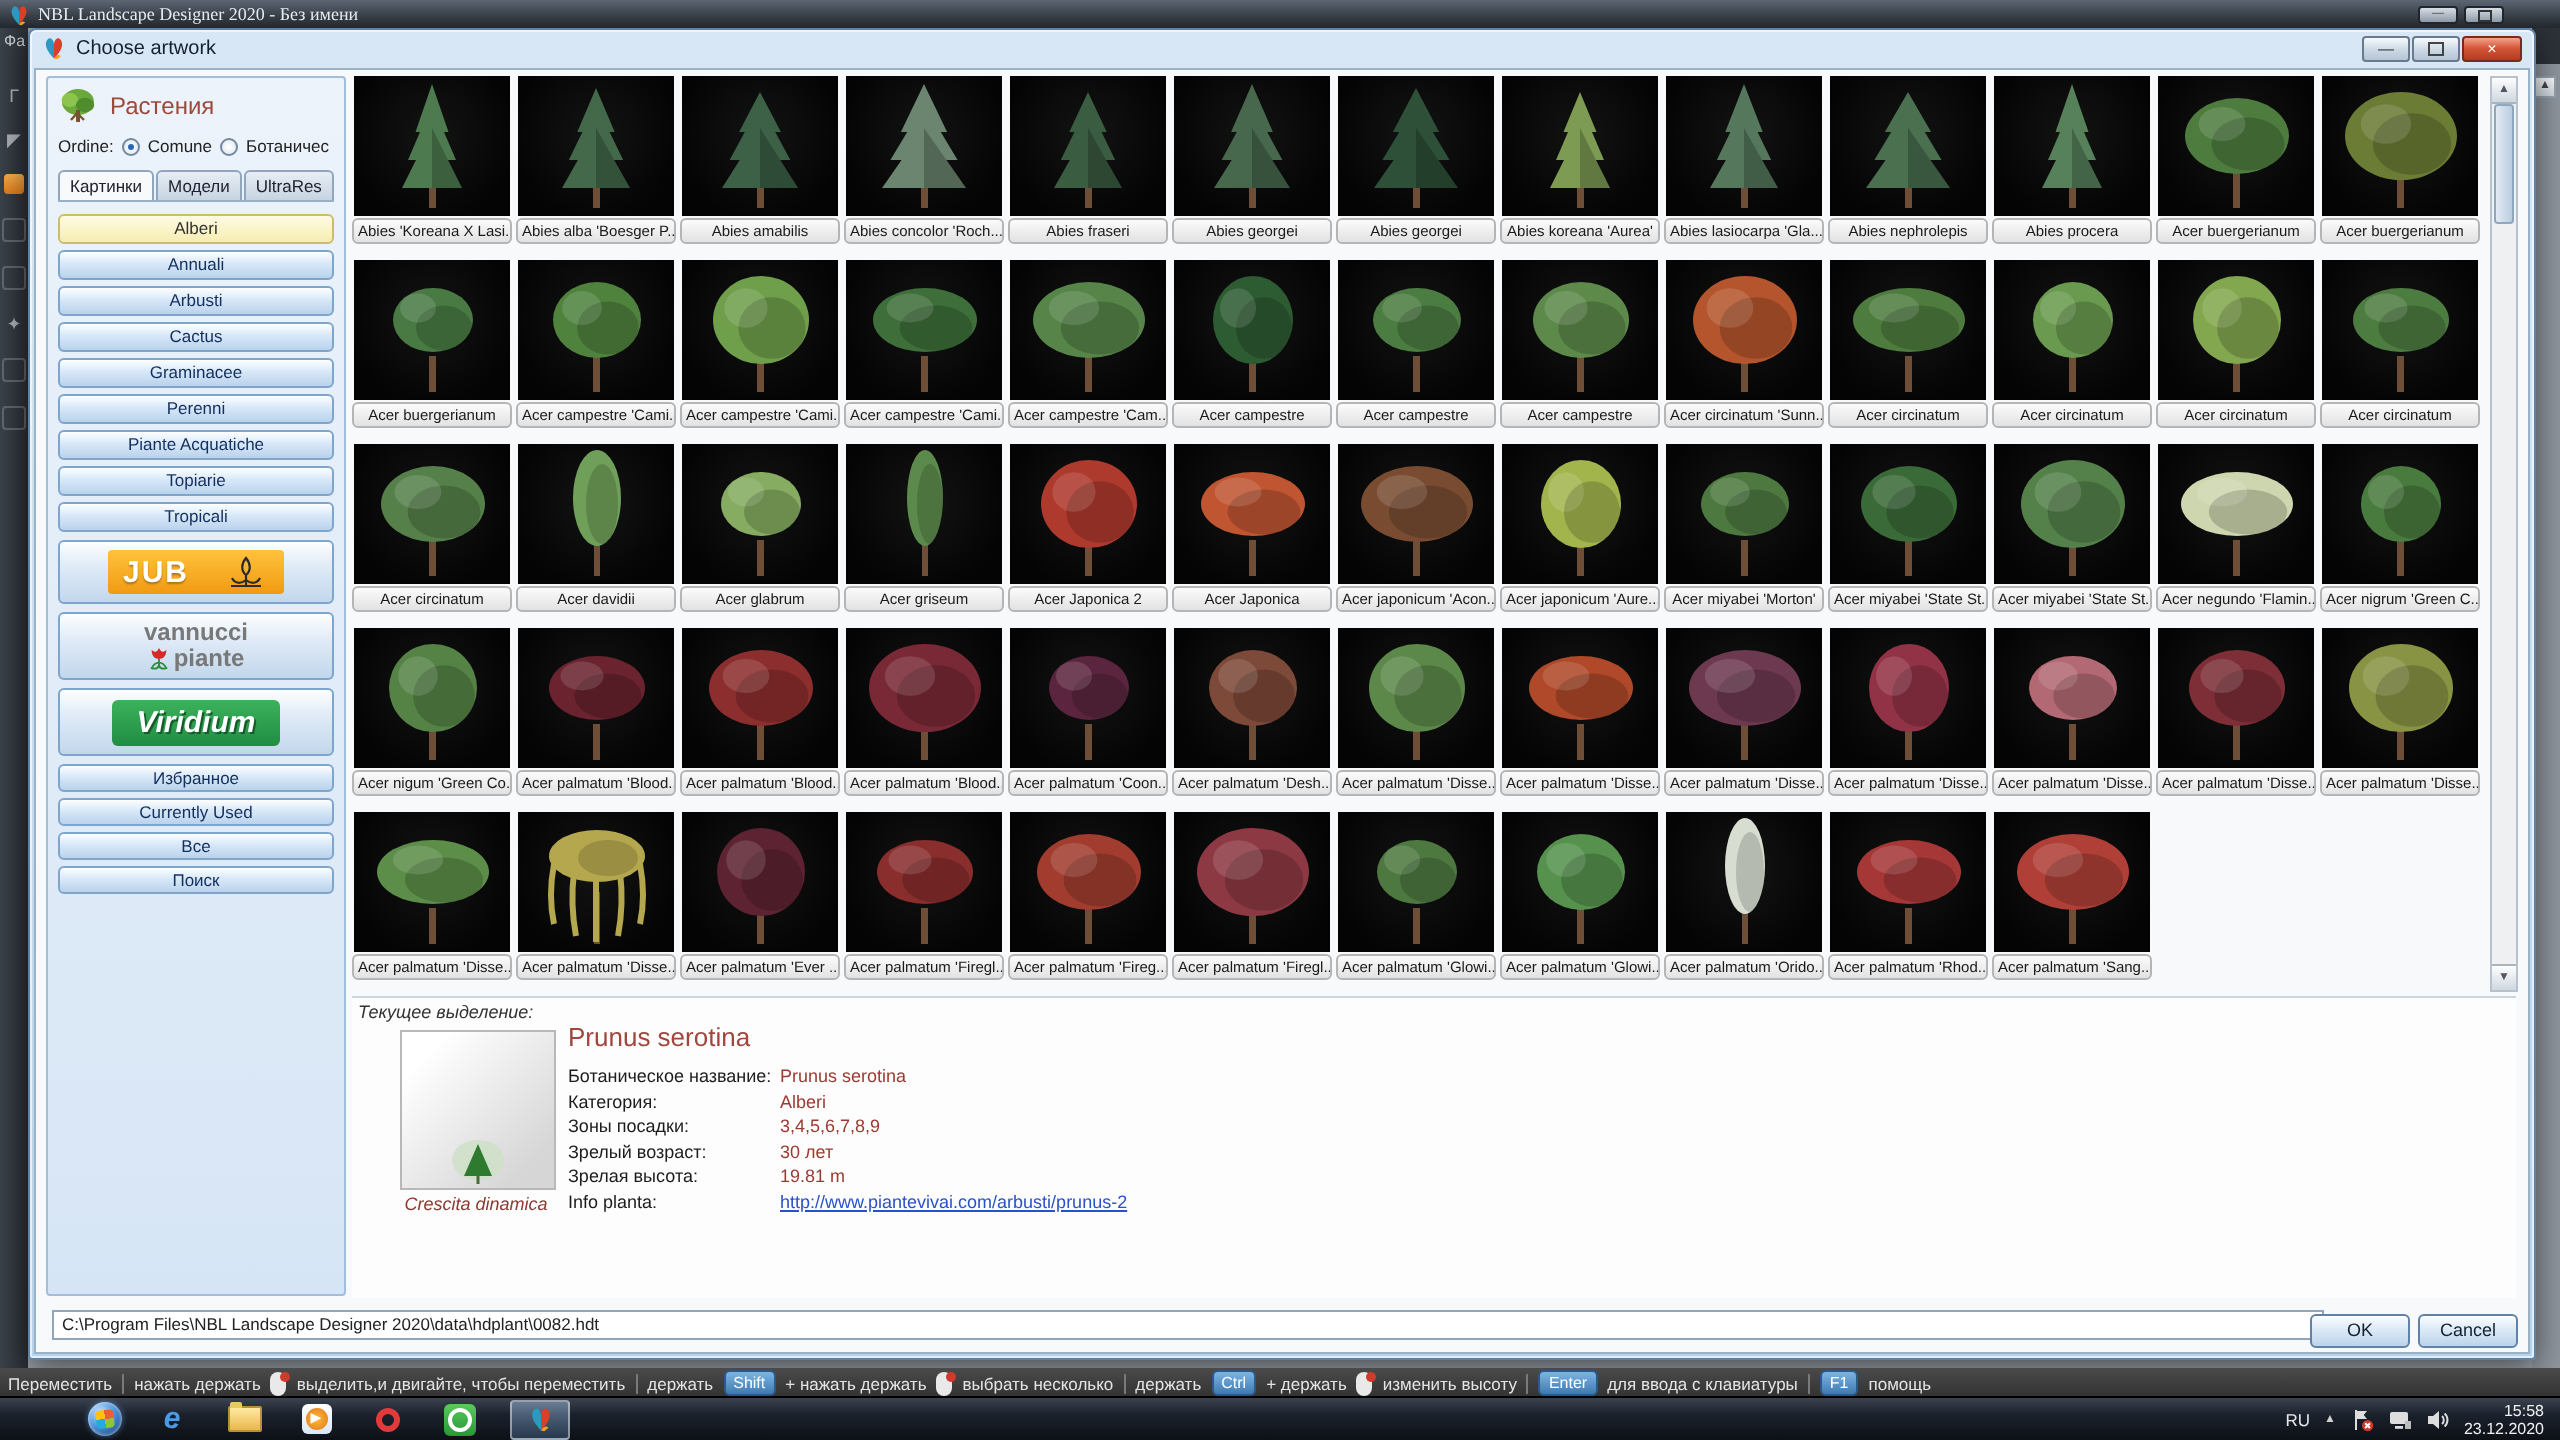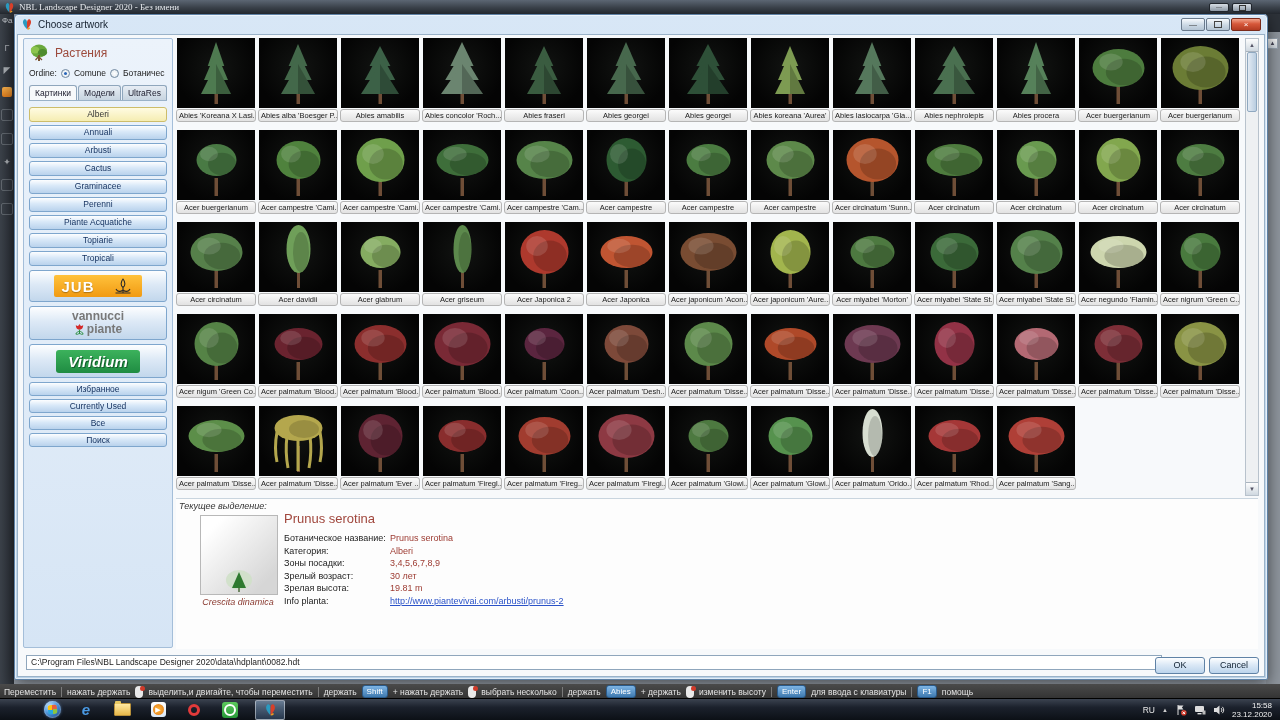--- a/index.html
+++ b/index.html
@@ -1060,21 +1060,21 @@
     <span class="micon"></span>
     <span>выделить,и двигайте, чтобы переместить</span>
     <span class="sdiv"></span>
     <span>держать</span>
     <span class="kbd">Shift</span>
     <span>+ нажать держать</span>
     <span class="micon"></span>
     <span>выбрать несколько</span>
     <span class="sdiv"></span>
     <span>держать</span>
-    <span class="kbd">Abies</span>
+    <span class="kbd">Ctrl</span>
     <span>+ держать</span>
     <span class="micon"></span>
     <span>изменить высоту</span>
     <span class="sdiv"></span>
     <span class="kbd">Enter</span>
     <span>для ввода с клавиатуры</span>
     <span class="sdiv"></span>
     <span class="kbd">F1</span>
     <span>помощь</span>
   </div>

